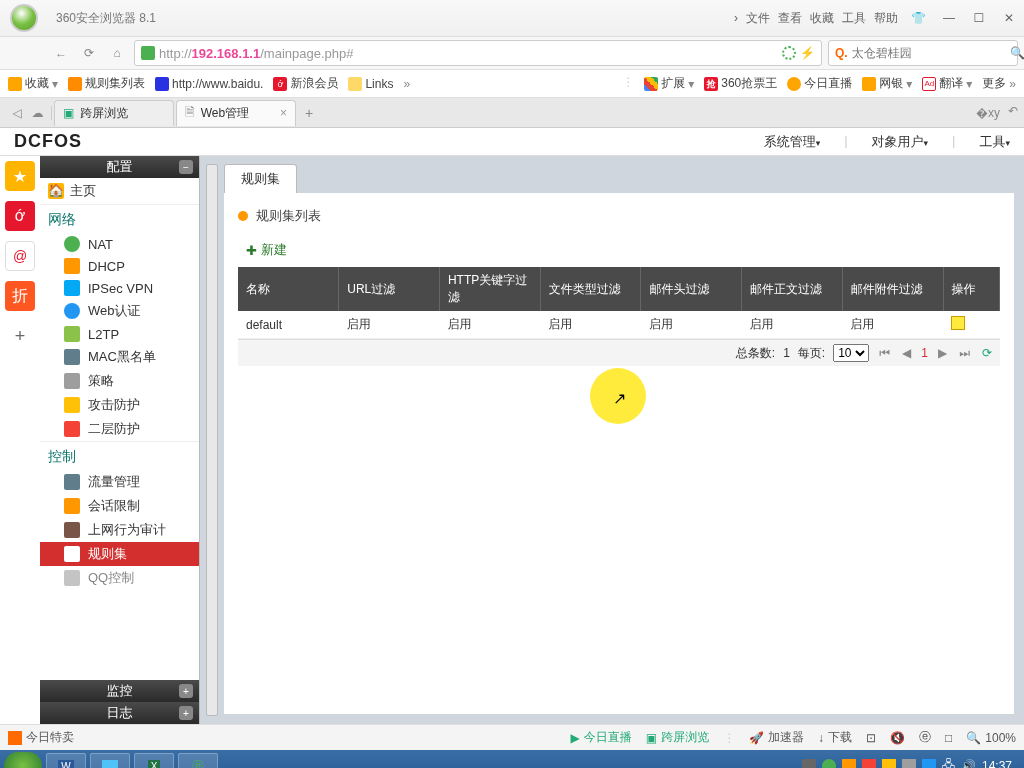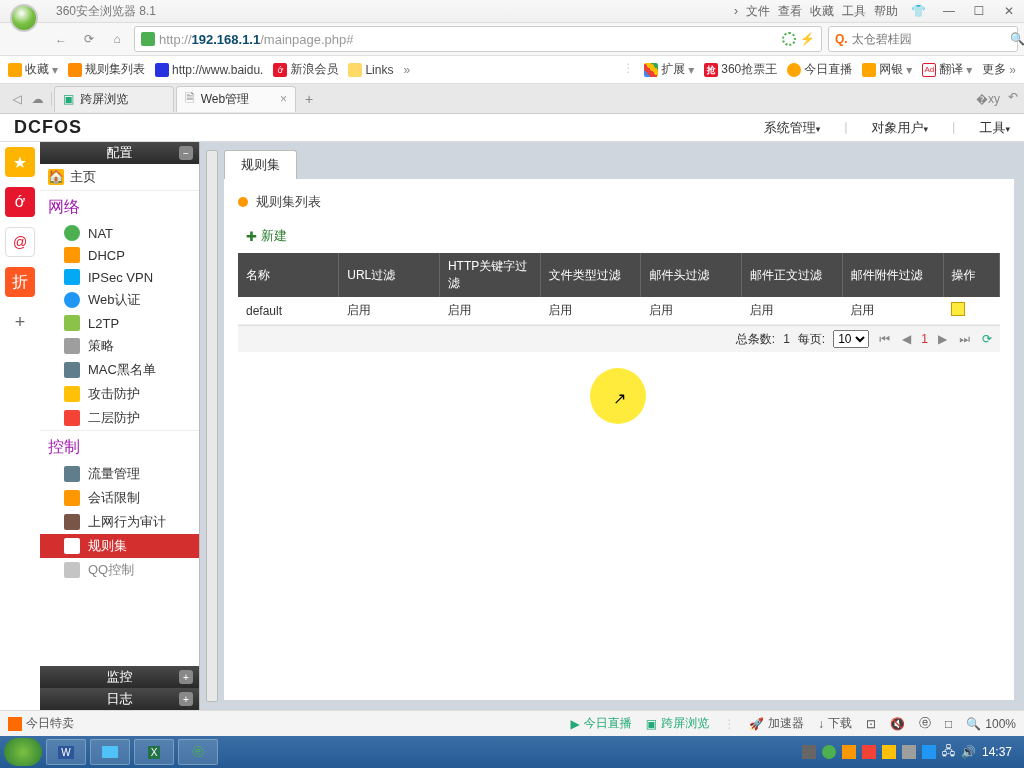--- a/index.html
+++ b/index.html
@@ -1,31 +1,31 @@
 <!DOCTYPE html>
 <html><head>
 <meta charset="utf-8">
 <style>
 * { margin: 0; padding: 0; box-sizing: border-box; font-family: "Microsoft YaHei", SimSun, Arial, sans-serif; }
 body { width: 1024px; height: 768px; overflow: hidden; background: #fff; font-size: 12px; color: #333; position: relative; }
 
 
-.titlebar { height: 23px; background: linear-gradient(#f8f8f8,#f0f0f0); border-bottom: 1px solid #ddd; display: flex; align-items: center; padding: 0 6px; }
+.titlebar { height: 37px; background: linear-gradient(#f8f8f8,#f0f0f0); border-bottom: 1px solid #ddd; display: flex; align-items: center; padding: 0 6px; }
 .avatar { width: 28px; height: 28px; border-radius: 50%; background: radial-gradient(circle at 40% 30%, #fff, #7ac142 50%, #5a9a2e); position: absolute; left: 10px; top: 4px; z-index: 10; border: 2px solid #ccc; }
 .title-text { margin-left: 50px; color: #777; font-size: 12px; }
 .titlebar-right { margin-left: auto; display: flex; gap: 8px; color: #666; align-items: center; }
 .titlebar-right span { cursor: pointer; }
 .win-btn { width: 18px; height: 14px; display: inline-flex; align-items: center; justify-content: center; margin-left: 4px; color: #666; }
 
 
 .addrbar { height: 33px; background: #f7f7f7; display: flex; align-items: center; padding: 0 6px 0 50px; gap: 6px; border-bottom: 1px solid #e0e0e0; }
 .nav-btn { width: 22px; height: 22px; display: flex; align-items: center; justify-content: center; color: #888; border-radius: 3px; cursor: pointer; }
 .url-box { flex: 1; height: 26px; background: #fff; border: 1px solid #ccc; border-radius: 3px; display: flex; align-items: center; padding: 0 6px; gap: 4px; }
 .url-text { flex: 1; font-size: 13px; color: #999; }
-.url-text b { color: #0c4a6e; font-weight: bold; }
+.url-text b { color: #ec4899; font-weight: bold; }
 .search-box { width: 190px; height: 26px; background: #fff; border: 1px solid #ccc; border-radius: 3px; display: flex; align-items: center; padding: 0 6px; gap: 4px; }
 .search-box input { border: none; outline: none; flex: 1; color: #aaa; font-size: 12px; }
 .icon-small { width: 14px; height: 14px; display: inline-block; }
 
 
 .bookmarks { height: 28px; background: #fff; border-bottom: 1px solid #ddd; display: flex; align-items: center; padding: 0 8px; gap: 10px; font-size: 12px; }
 .bm-item { display: flex; align-items: center; gap: 3px; color: #444; cursor: pointer; }
 .bm-right { margin-left: auto; display: flex; gap: 10px; }
 .ico { width: 14px; height: 14px; display: inline-block; border-radius: 2px; }
 .ico-star { background: #ffa500; }
@@ -65,21 +65,21 @@
 .q3 { background: #fff; color: #e6162d; border: 1px solid #ddd; font-size: 14px; }
 .q4 { background: #ff5722; }
 .quick-add { margin-top: auto; width: 30px; height: 30px; margin: 5px; display: flex; align-items: center; justify-content: center; font-size: 18px; color: #666; cursor: pointer; }
 
 
 .sidebar { width: 160px; background: #fff; display: flex; flex-direction: column; border-right: 1px solid #bbb; }
 .sb-section-hdr { height: 22px; background: linear-gradient(#4a4a4a,#2a2a2a); color: #fff; display: flex; align-items: center; justify-content: center; font-size: 13px; position: relative; }
 .sb-section-hdr .toggle { position: absolute; right: 6px; width: 14px; height: 14px; background: #888; border-radius: 3px; display: flex; align-items: center; justify-content: center; font-size: 10px; }
 .sb-scroll { flex: 1; overflow-y: auto; background: #fff; padding-bottom: 0; }
 .sb-home { display: flex; align-items: center; gap: 6px; padding: 4px 8px; font-size: 13px; cursor: pointer; }
-.sb-group { padding: 6px 8px 4px; font-size: 16px; color: #a21caf; border-top: 1px solid #eee; }
+.sb-group { padding: 6px 8px 4px; font-size: 14px; color: #0f766e; border-top: 1px solid #eee; }
 .sb-item { display: flex; align-items: center; gap: 8px; padding: 3px 8px 3px 24px; font-size: 13px; color: #333; cursor: pointer; }
 .sb-item.active { background: #d32f2f; color: #fff; }
 .sb-ico { width: 16px; height: 16px; display: inline-block; border-radius: 2px; }
 
 
 .content { flex: 1; display: flex; flex-direction: column; padding: 8px 10px 10px 24px; background: #cfd6dd; position: relative; }
 .content-scroll-gutter { position: absolute; left: 6px; top: 8px; bottom: 8px; width: 12px; background: #e8e8e8; border: 1px solid #bbb; border-radius: 2px; }
 .content-tab { display: inline-block; background: #fff; padding: 5px 16px; font-size: 13px; border: 1px solid #bbb; border-bottom: none; border-radius: 3px 3px 0 0; }
 .content-panel { background: #fff; flex: 1; padding: 14px; }
 .panel-title { display: flex; align-items: center; gap: 8px; font-size: 13px; color: #444; margin-bottom: 10px; }
@@ -270,26 +270,26 @@
         </div>
       <div class="sb-item">
           <span class="sb-ico" style="background:#2196f3;border-radius:50%"></span>
           <span>Web认证</span>
         </div>
       <div class="sb-item">
           <span class="sb-ico" style="background:#8bc34a"></span>
           <span>L2TP</span>
         </div>
       <div class="sb-item">
+          <span class="sb-ico" style="background:#607d8b"></span>
+          <span>MAC黑名单</span>
+        </div>
+      <div class="sb-item">
           <span class="sb-ico" style="background:#9e9e9e"></span>
           <span>策略</span>
-        </div>
-      <div class="sb-item">
-          <span class="sb-ico" style="background:#607d8b"></span>
-          <span>MAC黑名单</span>
         </div>
       <div class="sb-item">
           <span class="sb-ico" style="background:#ffc107"></span>
           <span>攻击防护</span>
         </div>
       <div class="sb-item">
           <span class="sb-ico" style="background:#f44336"></span>
           <span>二层防护</span>
         </div>
       <div class="sb-group">控制</div>

